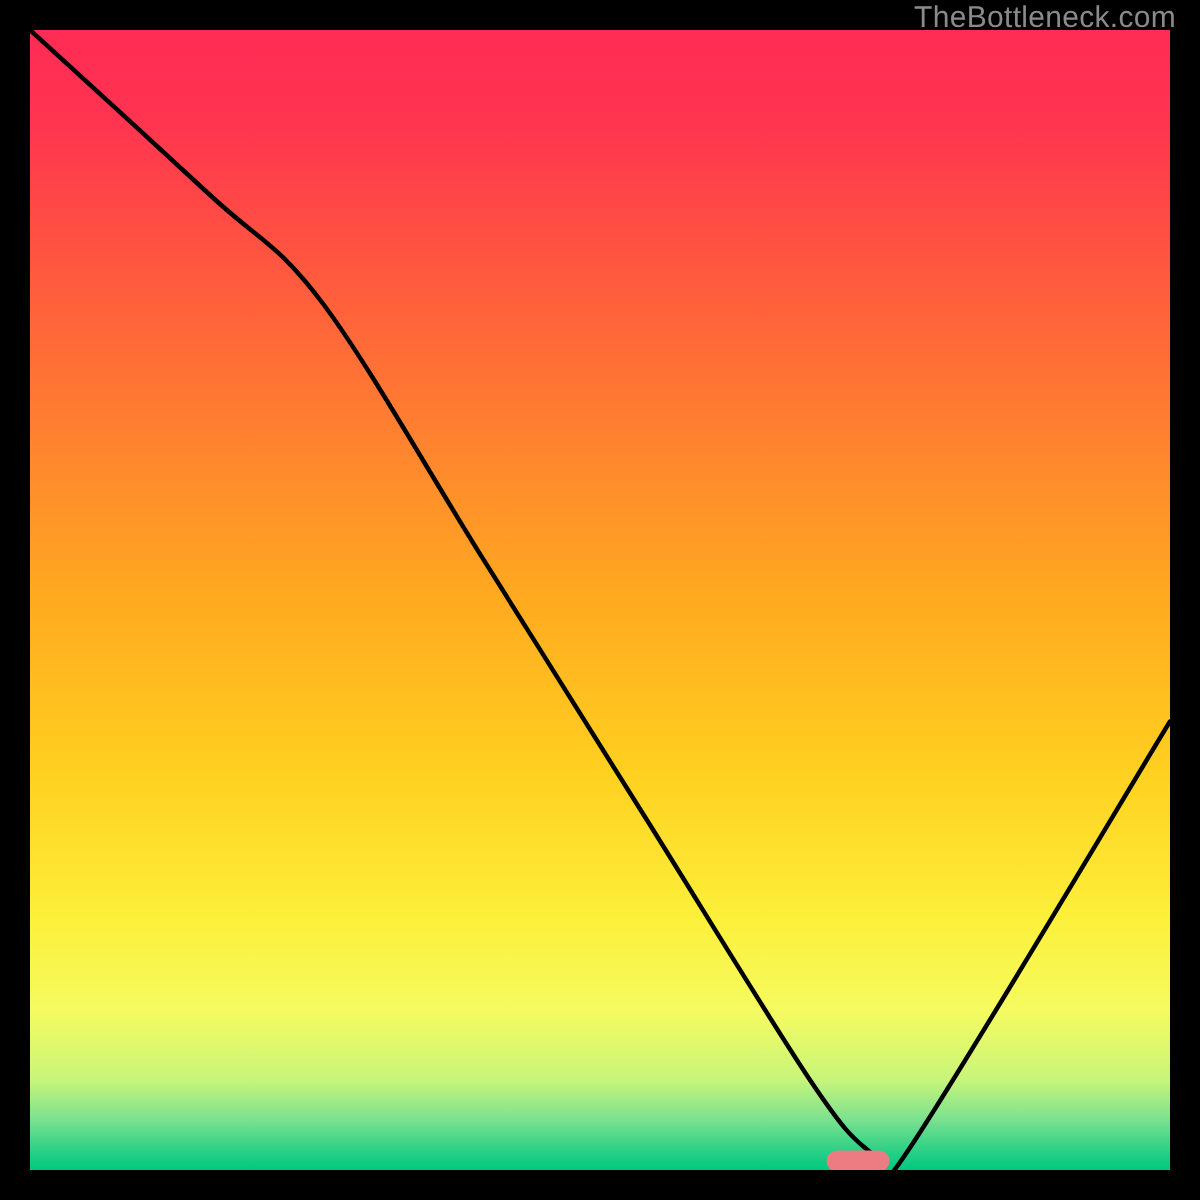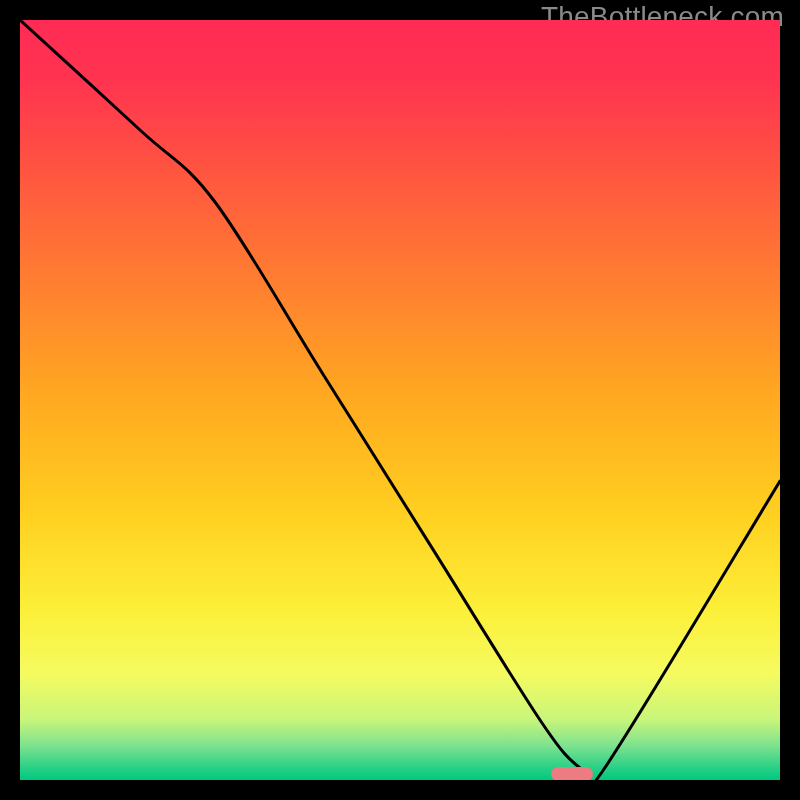--- a/index.html
+++ b/index.html
@@ -30,21 +30,21 @@
   }
   .overlay-svg {
     position: absolute;
     inset: 0;
   }
   .watermark {
     position: absolute;
     top: 1px;
     right: 16px;
     font-family: Arial, Helvetica, sans-serif;
-    font-size: 28px;
+    font-size: 20px;
     font-weight: 500;
     color: #8a8a8a;
     letter-spacing: 0.2px;
     user-select: none;
   }
   .marker {
     position: absolute;
     height: 14px;
     border-radius: 7px;
     background: #ec7b82;

